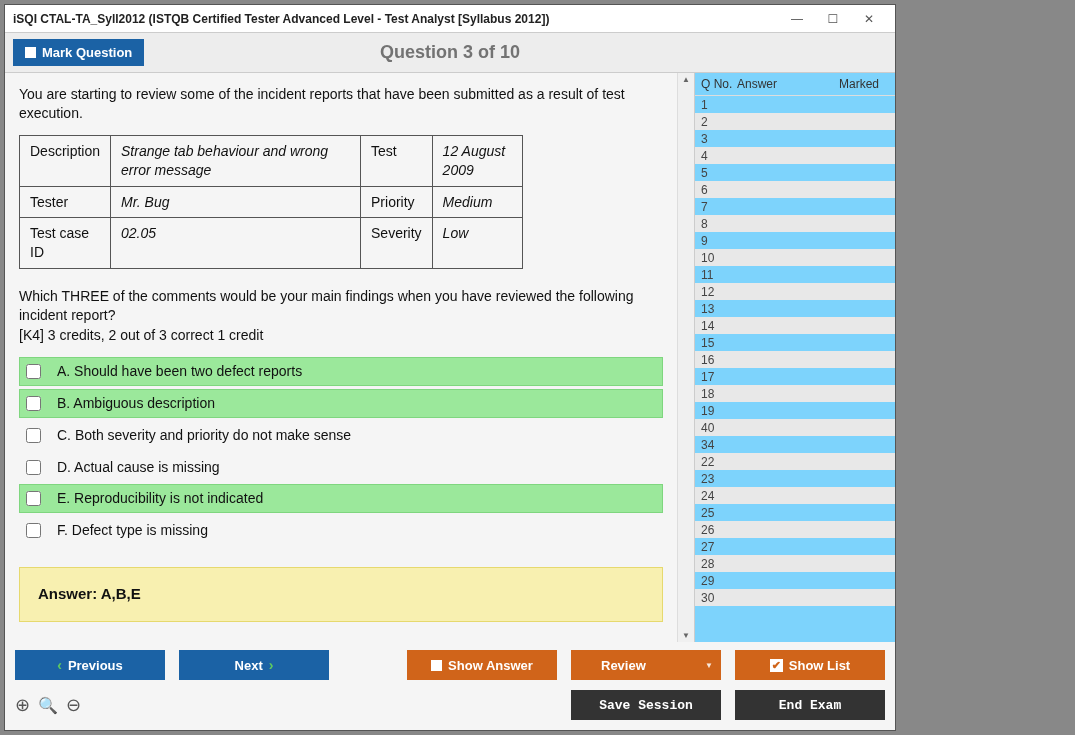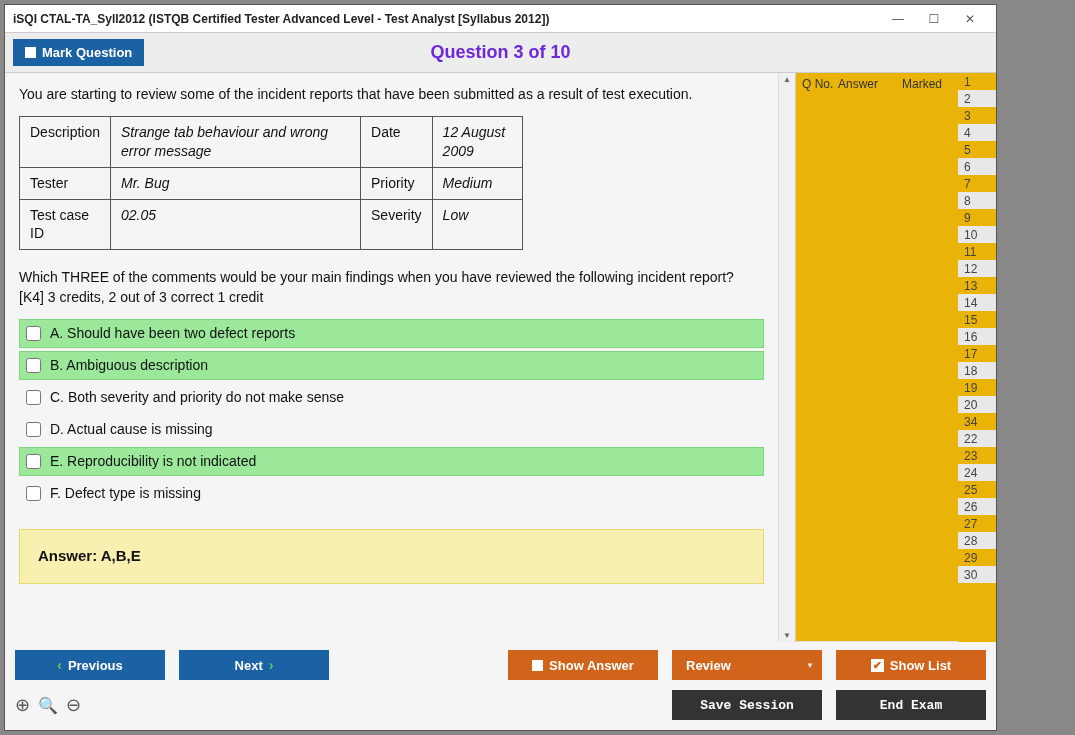--- a/index.html
+++ b/index.html
@@ -4,21 +4,21 @@
 <style>
   * { box-sizing: border-box; }
   html, body { margin: 0; padding: 0; }
   body {
     font-family: Arial, Helvetica, sans-serif;
     font-size: 13px;
     background: #888;
     padding: 4px;
   }
   .window {
-    width: 993px;
+    width: 892px;
     height: 727px;
     background: #f5f5f5;
     border: 1px solid #555;
     display: flex;
     flex-direction: column;
     position: relative;
   }
   .titlebar {
     height: 28px;
     display: flex;
@@ -56,21 +56,21 @@
   }
   .btn-blue { background: #1b62a5; }
   .btn-orange { background: #d0641a; }
   .btn-dark { background: #333; font-family: Liberation Mono, monospace; }
   .question-counter {
     position: absolute;
     left: 50%;
     transform: translateX(-50%);
     font-size: 18px;
     font-weight: bold;
-    color: #6d28d9;
+    color: #737373;
   }
   .main {
     flex: 1;
     display: flex;
     overflow: hidden;
   }
   .content-wrap {
     flex: 1;
     display: flex;
     border-right: 1px solid #ccc;
@@ -105,42 +105,42 @@
     font-size: 14px;
   }
   .incident-table .lbl { width: 90px; }
   .incident-table .val1 { width: 250px; font-style: italic; }
   .incident-table .lbl2 { width: 65px; }
   .incident-table .val2 { width: 90px; font-style: italic; }
   .options { margin-top: 12px; }
   .option {
     display: flex;
     align-items: center;
-    gap: 9px;
+    gap: 16px;
     padding: 4px 6px;
     margin-bottom: 3px;
     border: 1px solid transparent;
   }
   .option.correct { background: #9be89b; border: 1px solid #7fd67f; }
   .option input[type=checkbox] {
     width: 15px; height: 15px; margin: 0;
   }
   .answer-box {
     margin-top: 22px;
     background: #f8f0b0;
     border: 1px solid #e6d96e;
     padding: 16px 18px;
     font-weight: bold;
     font-size: 15px;
   }
   .sidebar {
     width: 200px;
     display: flex;
-    flex-direction: row;
-    background: #eab308;
+    flex-direction: column;
+    background: #7dd3fc;
   }
   .side-header {
     display: flex;
     font-size: 12px;
     padding: 4px 6px;
     color: #333;
     border-bottom: 1px solid #ddd;
   }
   .side-header .c1 { width: 36px; }
   .side-header .c2 { flex: 1; }
@@ -211,21 +211,21 @@
     <div class="content-wrap">
 
       <div class="content">
         <div>You are starting to review some of the incident reports that have been submitted as a result of test execution.</div>
 
         <table class="incident-table">
           <tbody>
               <tr>
             <td class="lbl">Description</td>
             <td class="val1">Strange tab behaviour and wrong error message</td>
-            <td class="lbl2">Date</td>
+            <td class="lbl2">Test</td>
             <td class="val2">12 August 2009</td>
           </tr>
           <tr>
             <td class="lbl">Tester</td>
             <td class="val1">Mr. Bug</td>
             <td class="lbl2">Priority</td>
             <td class="val2">Medium</td>
           </tr>
           <tr>
             <td class="lbl">Test case ID</td>
@@ -333,21 +333,21 @@
           <div class="side-row">
             <span class="c1">17</span>
           </div>
           <div class="side-row">
             <span class="c1">18</span>
           </div>
           <div class="side-row">
             <span class="c1">19</span>
           </div>
           <div class="side-row">
-            <span class="c1">20</span>
+            <span class="c1">40</span>
           </div>
           <div class="side-row">
             <span class="c1">34</span>
           </div>
           <div class="side-row">
             <span class="c1">22</span>
           </div>
           <div class="side-row">
             <span class="c1">23</span>
           </div>
@@ -385,21 +385,21 @@
       </button>
       <button class="btn btn-blue">
         <span>Next</span>
         <span class="chev chev-green">›</span>
       </button>
       <div class="spacer"></div>
       <button class="btn btn-orange">
         <span class="sq"></span>
         <span>Show Answer</span>
       </button>
-      <button class="btn btn-orange" style="justify-content:flex-start;padding-left:14px">
+      <button class="btn btn-orange" style="justify-content:flex-start;padding-left:30px">
         <span>Review</span>
         <span class="review-drop">▼</span>
       </button>
       <button class="btn btn-orange">
         <span class="chk">✔</span>
         <span>Show List</span>
       </button>
     </div>
     <div class="footer-row">
       <div class="zoom-icons">

